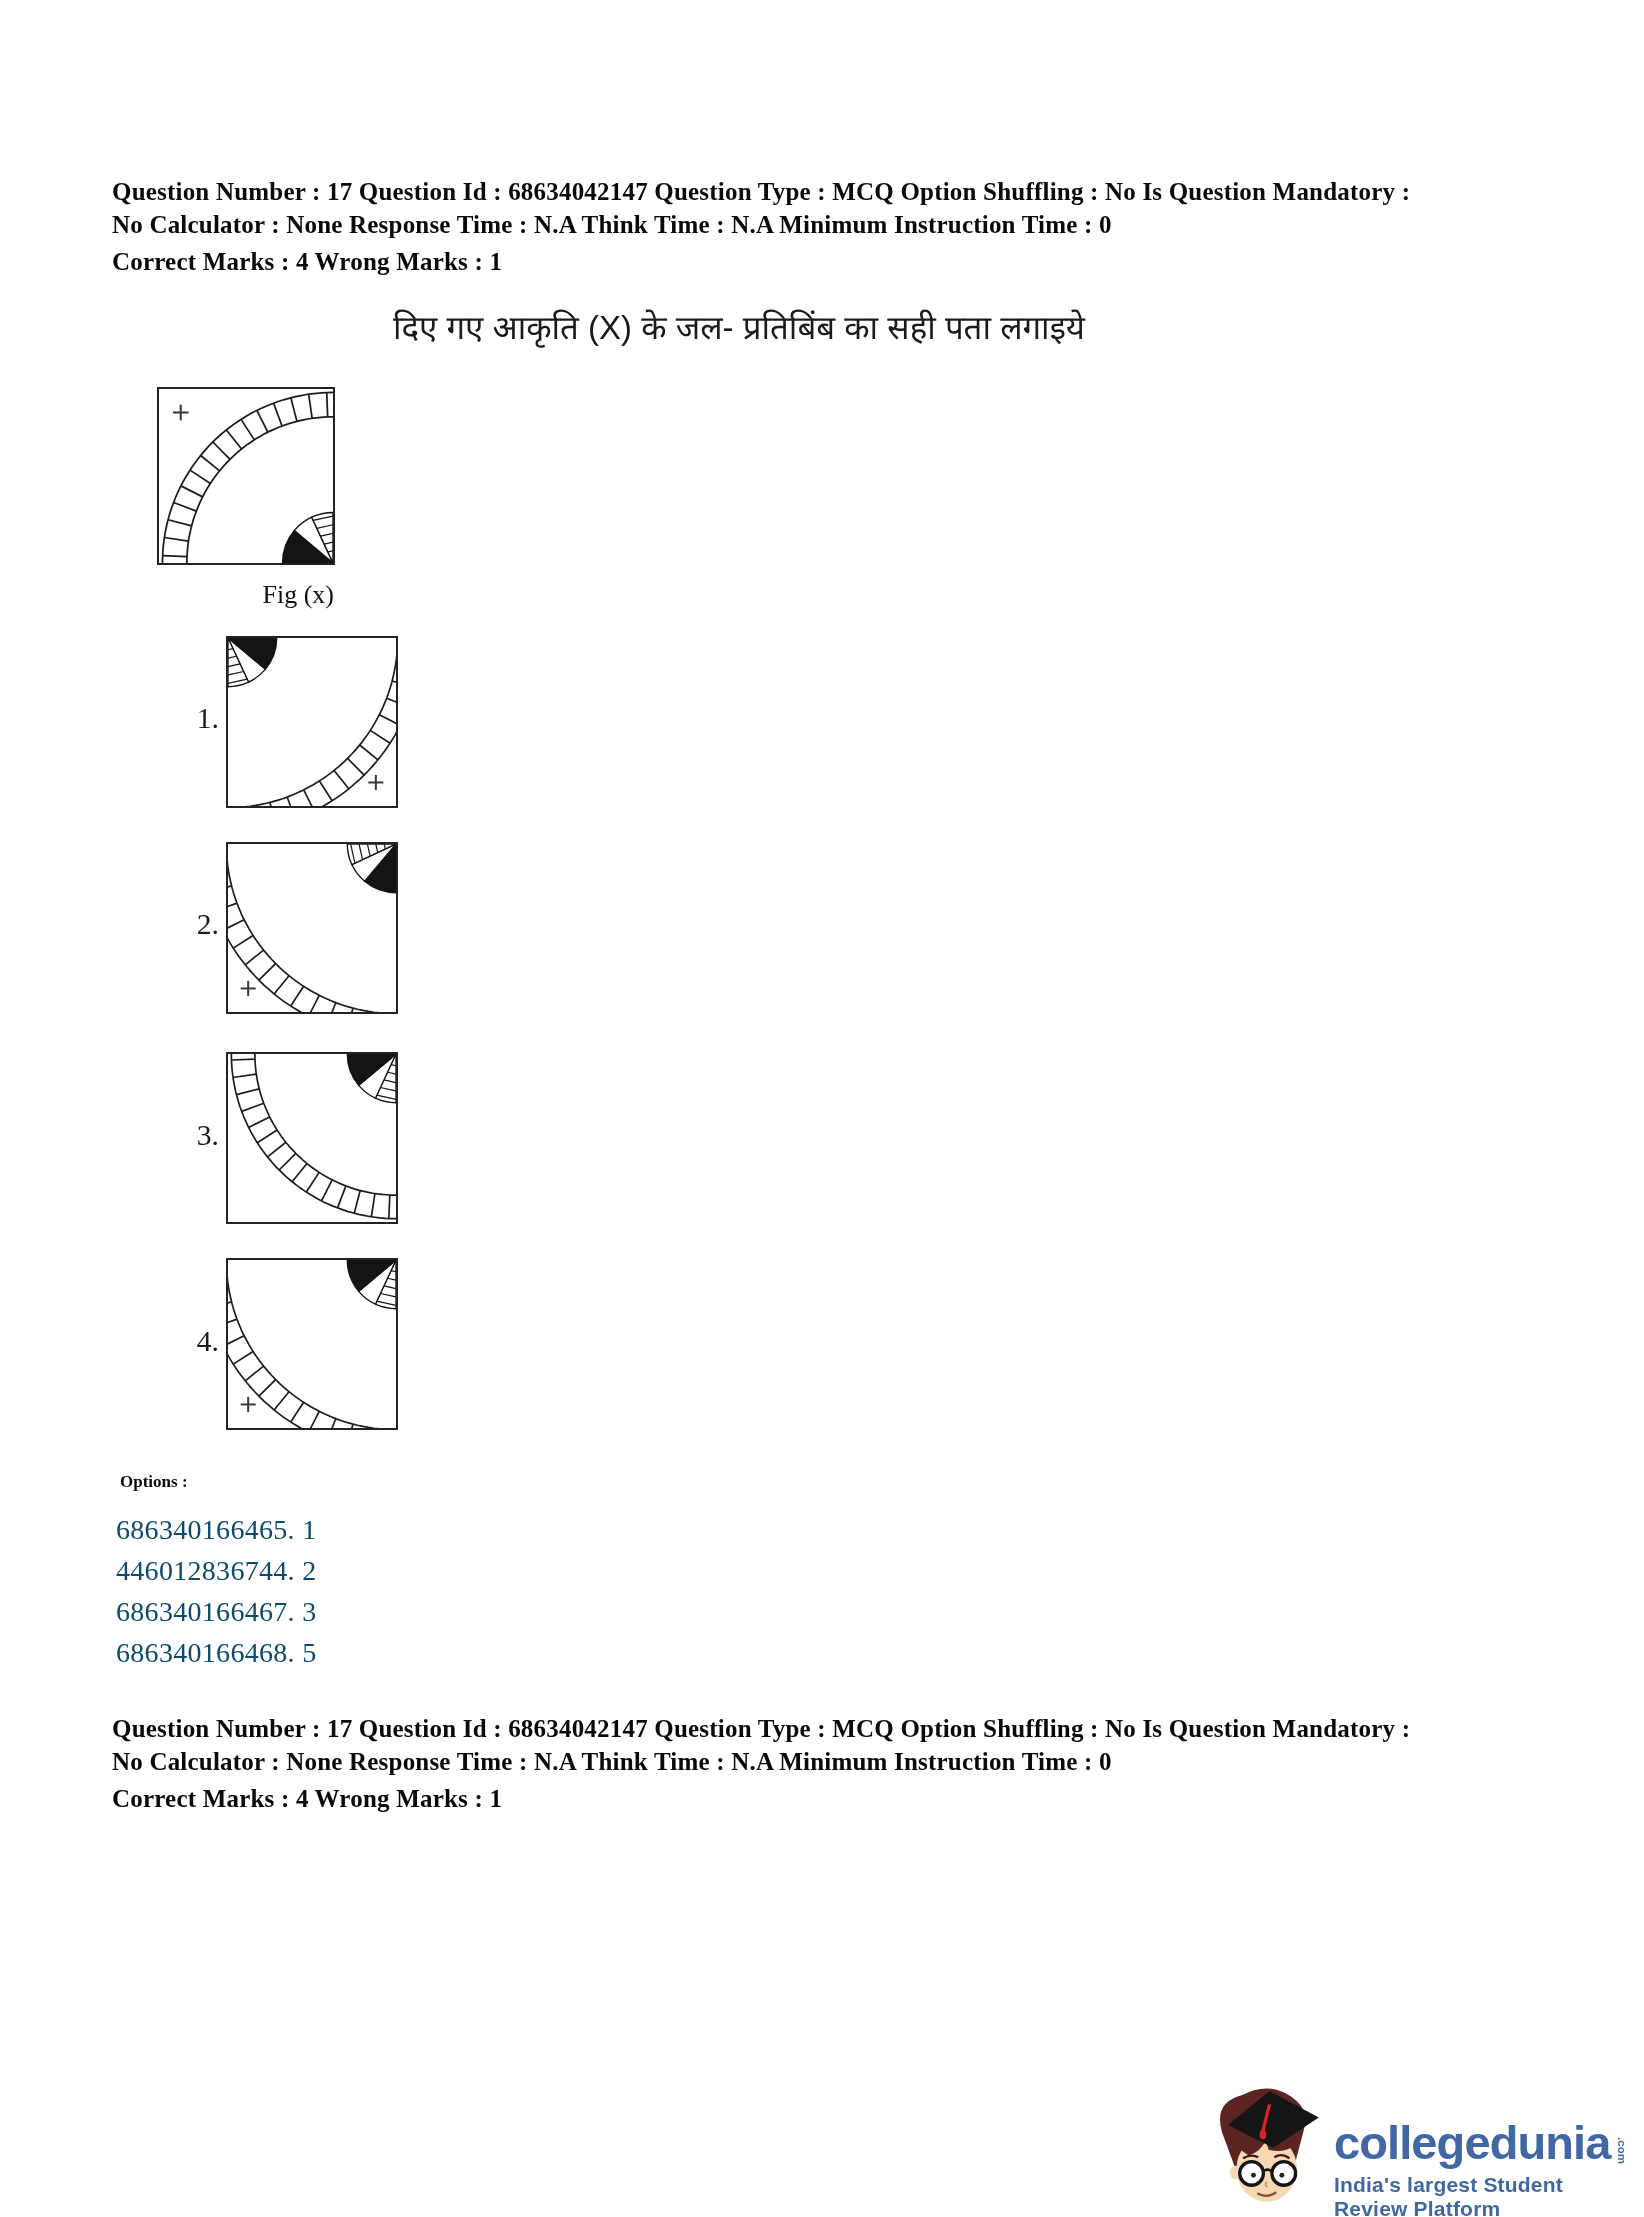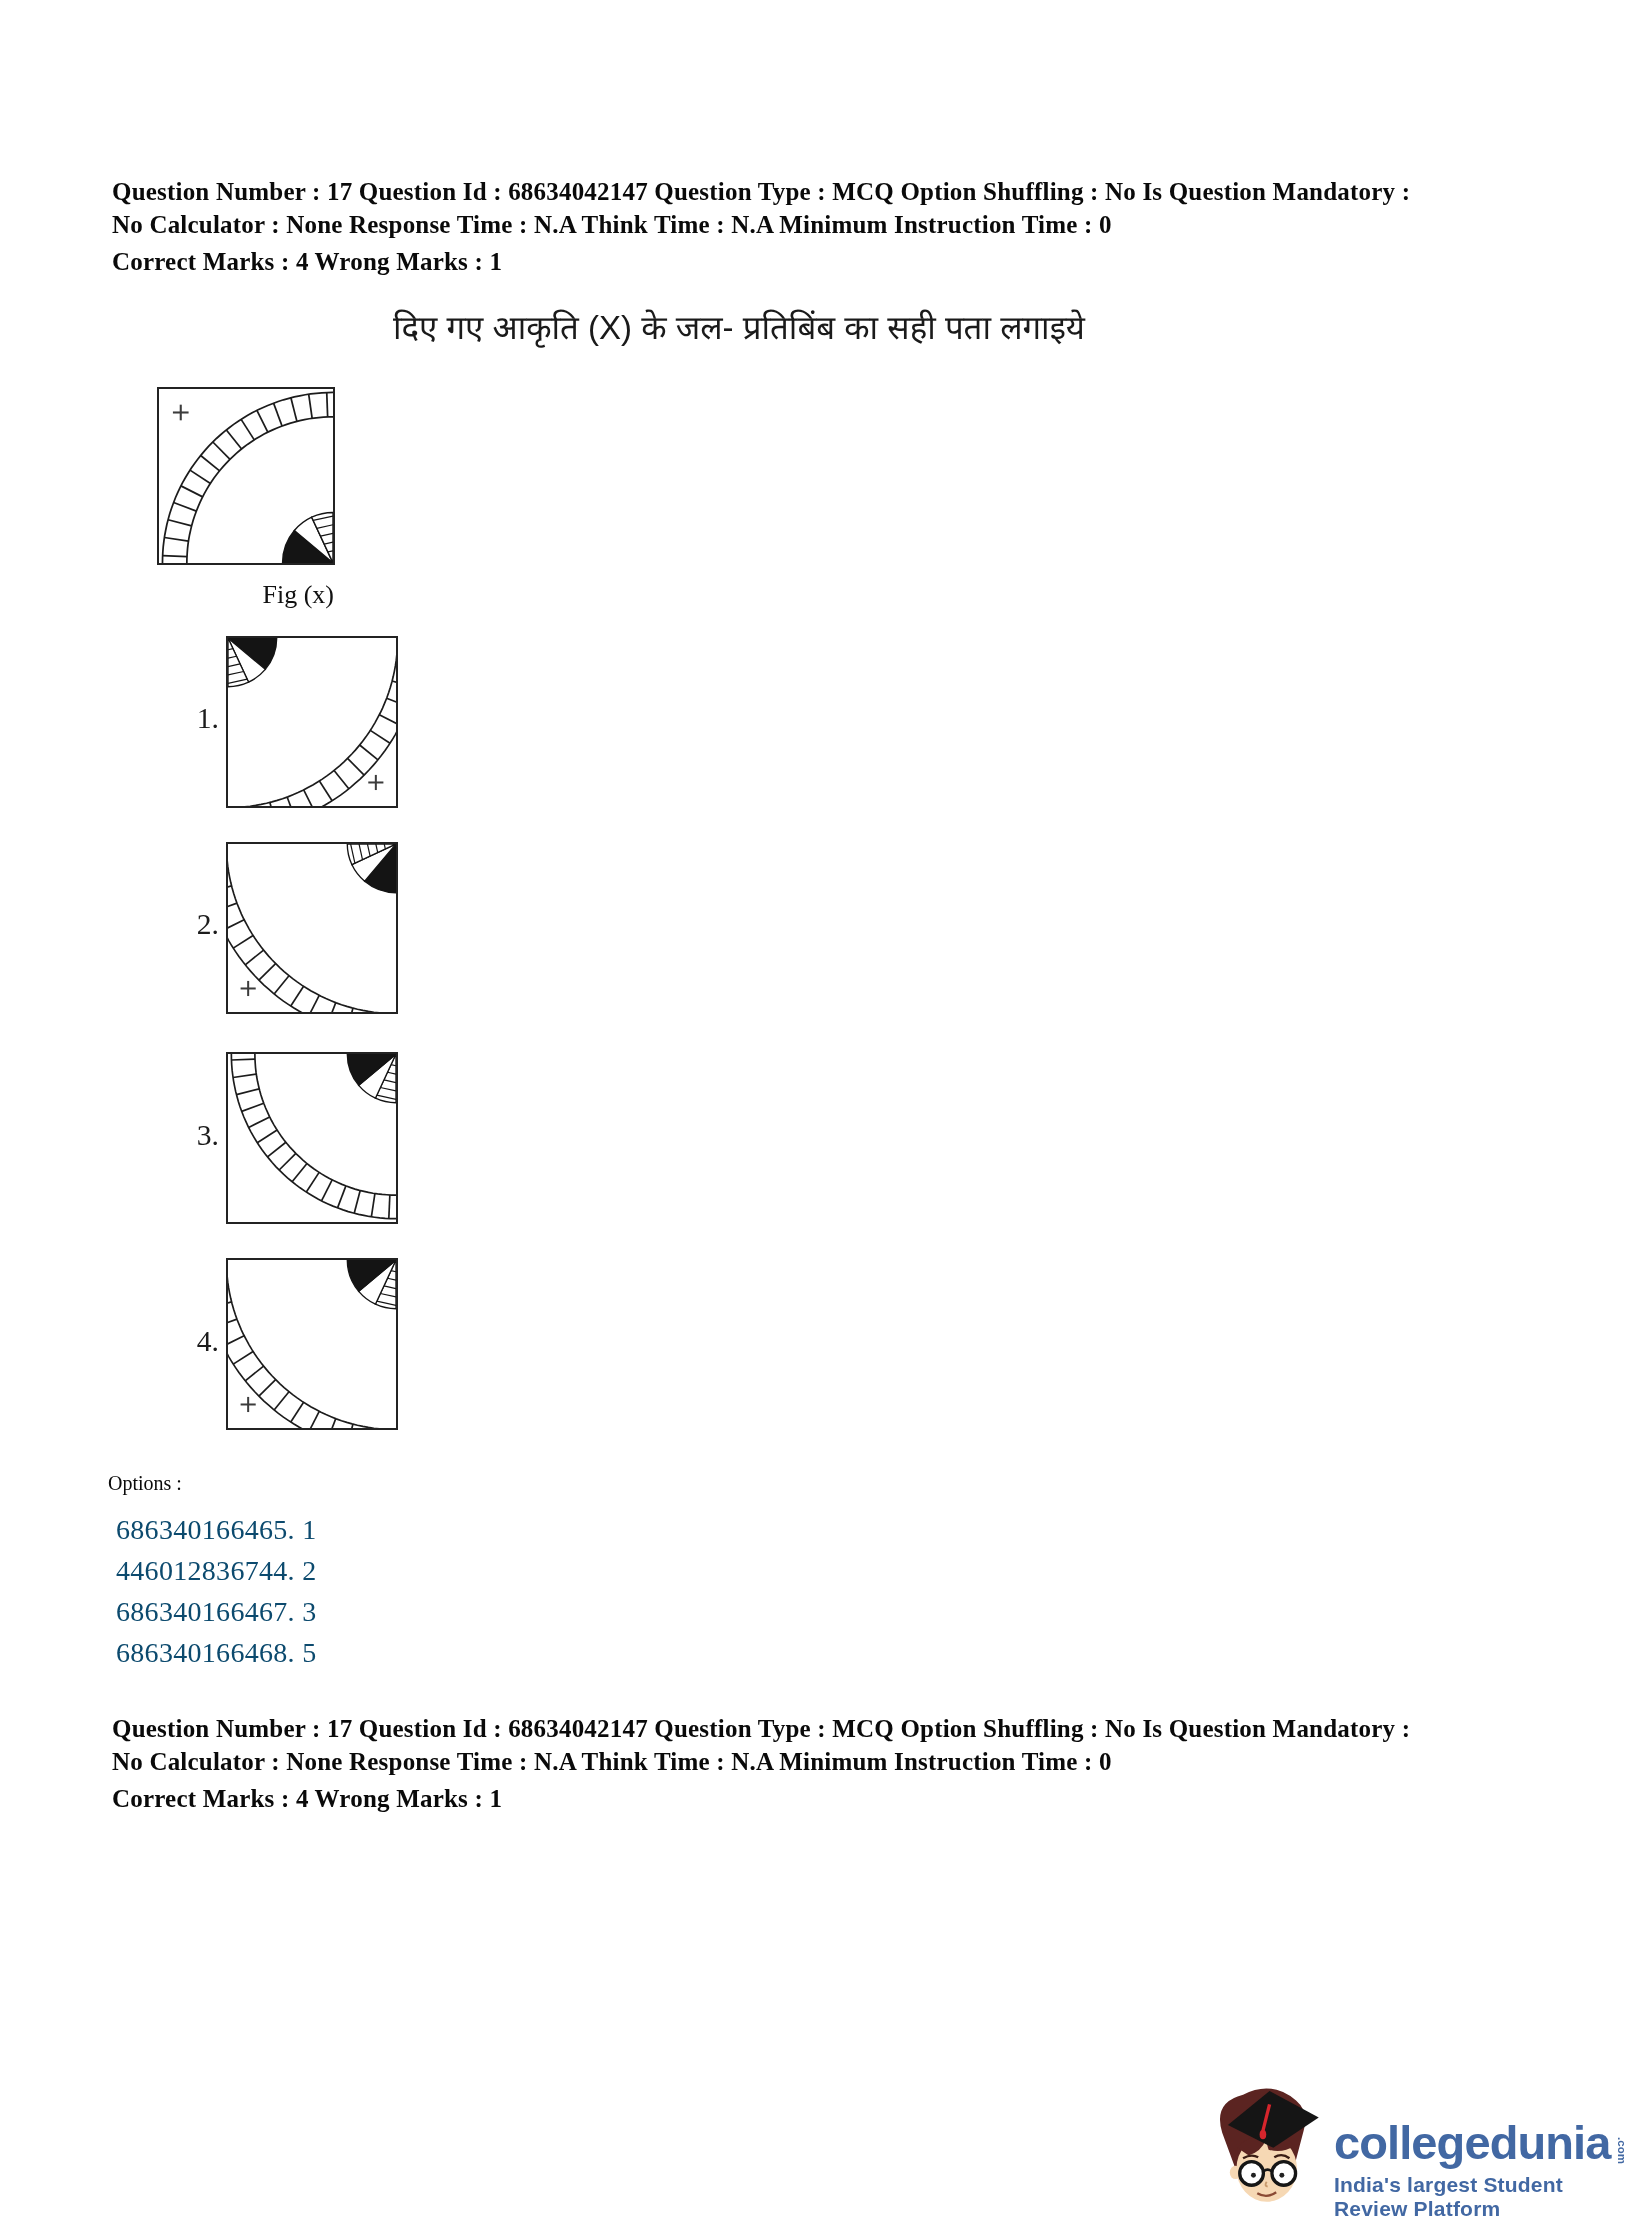--- a/index.html
+++ b/index.html
@@ -26,21 +26,21 @@
   }
   .fig-caption {
     left:157px; top:580px; width:177px; text-align:right;
     font-size:26px; color:#111;
   }
   .opt-num {
     left:167px; width:52px; text-align:right;
     font-size:29.6px; color:#1c1c1c;
   }
   .options-heading {
-    left:108px; top:1472px; font-size:20px; font-weight:normal; color:#0a0a0a;
+    left:120px; top:1472px; font-size:17px; font-weight:bold; color:#0a0a0a;
   }
   .option-row {
     left:116px; font-size:28px; color:#0c4a6e; letter-spacing:0.3px;
   }
   .brand-text {
     left:1334px; top:2115px; width:296px;
     font-family:"Liberation Sans", sans-serif;
     font-size:47px; font-weight:700; letter-spacing:-0.9px;
   }
   .brand-tld {

